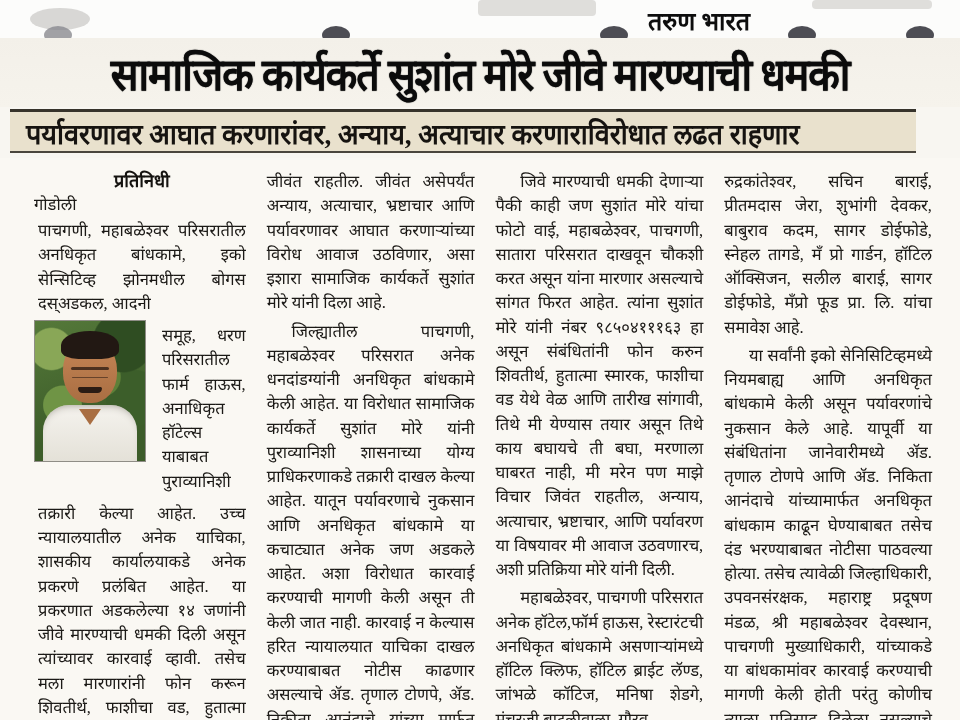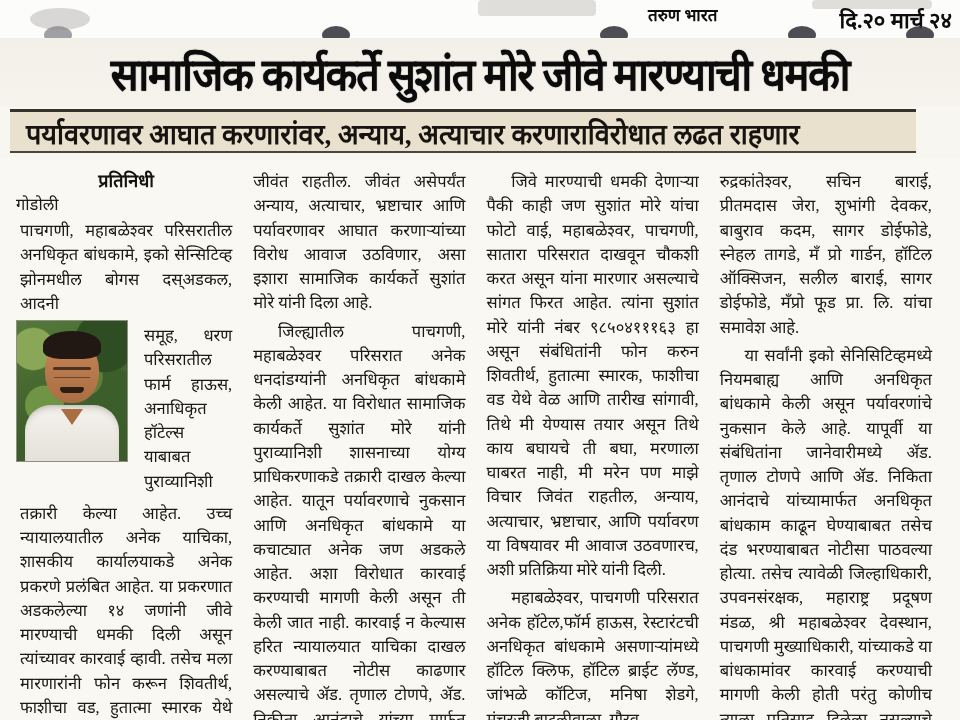--- a/index.html
+++ b/index.html
@@ -5,21 +5,21 @@
   html,body{margin:0;padding:0;}
   body{
     width:960px;height:720px;overflow:hidden;
     font-family:"Liberation Serif","DejaVu Serif",serif;
     background:#efece4;
   }
   .page{position:relative;width:960px;height:720px;background:#f8f6f1;overflow:hidden;}
 
   
   .topbar{position:absolute;left:0;top:0;width:960px;height:38px;background:#fcfcfb;z-index:1;}
-  .paper-name{position:absolute;left:648px;top:3px;font-size:17px;font-weight:bold;color:#0d0d0d;white-space:nowrap;}
+  .paper-name{position:absolute;left:648px;top:3px;font-size:25px;font-weight:bold;color:#0d0d0d;white-space:nowrap;}
   .issue-date{position:absolute;right:8px;top:4px;font-size:22px;font-weight:bold;color:#0d0d0d;white-space:nowrap;}
   .smudge{position:absolute;background:#d7d6d3;border-radius:4px;opacity:.8;}
   .smudge-a{left:478px;top:0;width:118px;height:16px;}
   .smudge-b{left:812px;top:0;width:120px;height:9px;}
   .smudge-c{left:30px;top:8px;width:60px;height:22px;border-radius:50%;background:#c9c8c4;opacity:.7;}
   .blob{position:absolute;width:28px;height:18px;border-radius:50%;background:#34343c;opacity:.88;top:26px;z-index:1;}
   .blob-1{left:44px;background:#8a8a90;opacity:.8;}
   .blob-2{left:322px;}
   .blob-3{left:600px;}
   .blob-4{left:788px;}
@@ -34,21 +34,21 @@
 
   
   .subhead-band{position:absolute;left:10px;top:109px;width:906px;height:44px;
     background:#e9e1cd;border-top:3px solid #37332b;border-bottom:2px solid #4a463d;
     box-sizing:border-box;display:flex;align-items:flex-end;z-index:2;}
   .subhead{font-size:27px;font-weight:bold;color:#161310;padding-left:16px;white-space:nowrap;
     transform:scaleY(1.05);}
 
   
   .columns{position:absolute;left:0;top:158px;width:960px;height:562px;
-    display:flex;gap:13px;padding:8px 24px 0 16px;box-sizing:border-box;overflow:hidden;
+    display:flex;gap:13px;padding:8px 24px 0 34px;box-sizing:border-box;overflow:hidden;
     background:#faf8f3;}
   .col{flex:1 1 0;min-width:0;overflow:hidden;}
   .para{margin:4px;font-size:16.5px;line-height:1.47;color:#1b1916;text-align:justify;}
   .para.indent{text-indent:1.5em;}
   .byline{font-size:18px;font-weight:bold;text-align:center;color:#151310;margin-top:2px;}
   .place{font-size:16.5px;color:#1b1916;margin-bottom:2px;}
 
   
   .photo-row{display:flex;gap:12px;margin:3px 0 2px 0;}
   .photo{flex:0 0 112px;width:112px;height:142px;position:relative;overflow:hidden;
@@ -81,21 +81,20 @@
 </head>
 <body>
 
 <div class="page">
 
   <div class="topbar">
     <div class="smudge smudge-a"></div>
     <div class="smudge smudge-b"></div>
     <div class="smudge smudge-c"></div>
     <span class="paper-name">तरुण भारत</span>
-    <span class="issue-date">दि.२० मार्च २४</span>
   </div>
   <div class="blob blob-1"></div>
   <div class="blob blob-2"></div>
   <div class="blob blob-3"></div>
   <div class="blob blob-4"></div>
   <div class="blob blob-5"></div>
 
   <div class="headline-band">
     <div class="headline">सामाजिक कार्यकर्ते सुशांत मोरे जीवे मारण्याची धमकी</div>
   </div>

